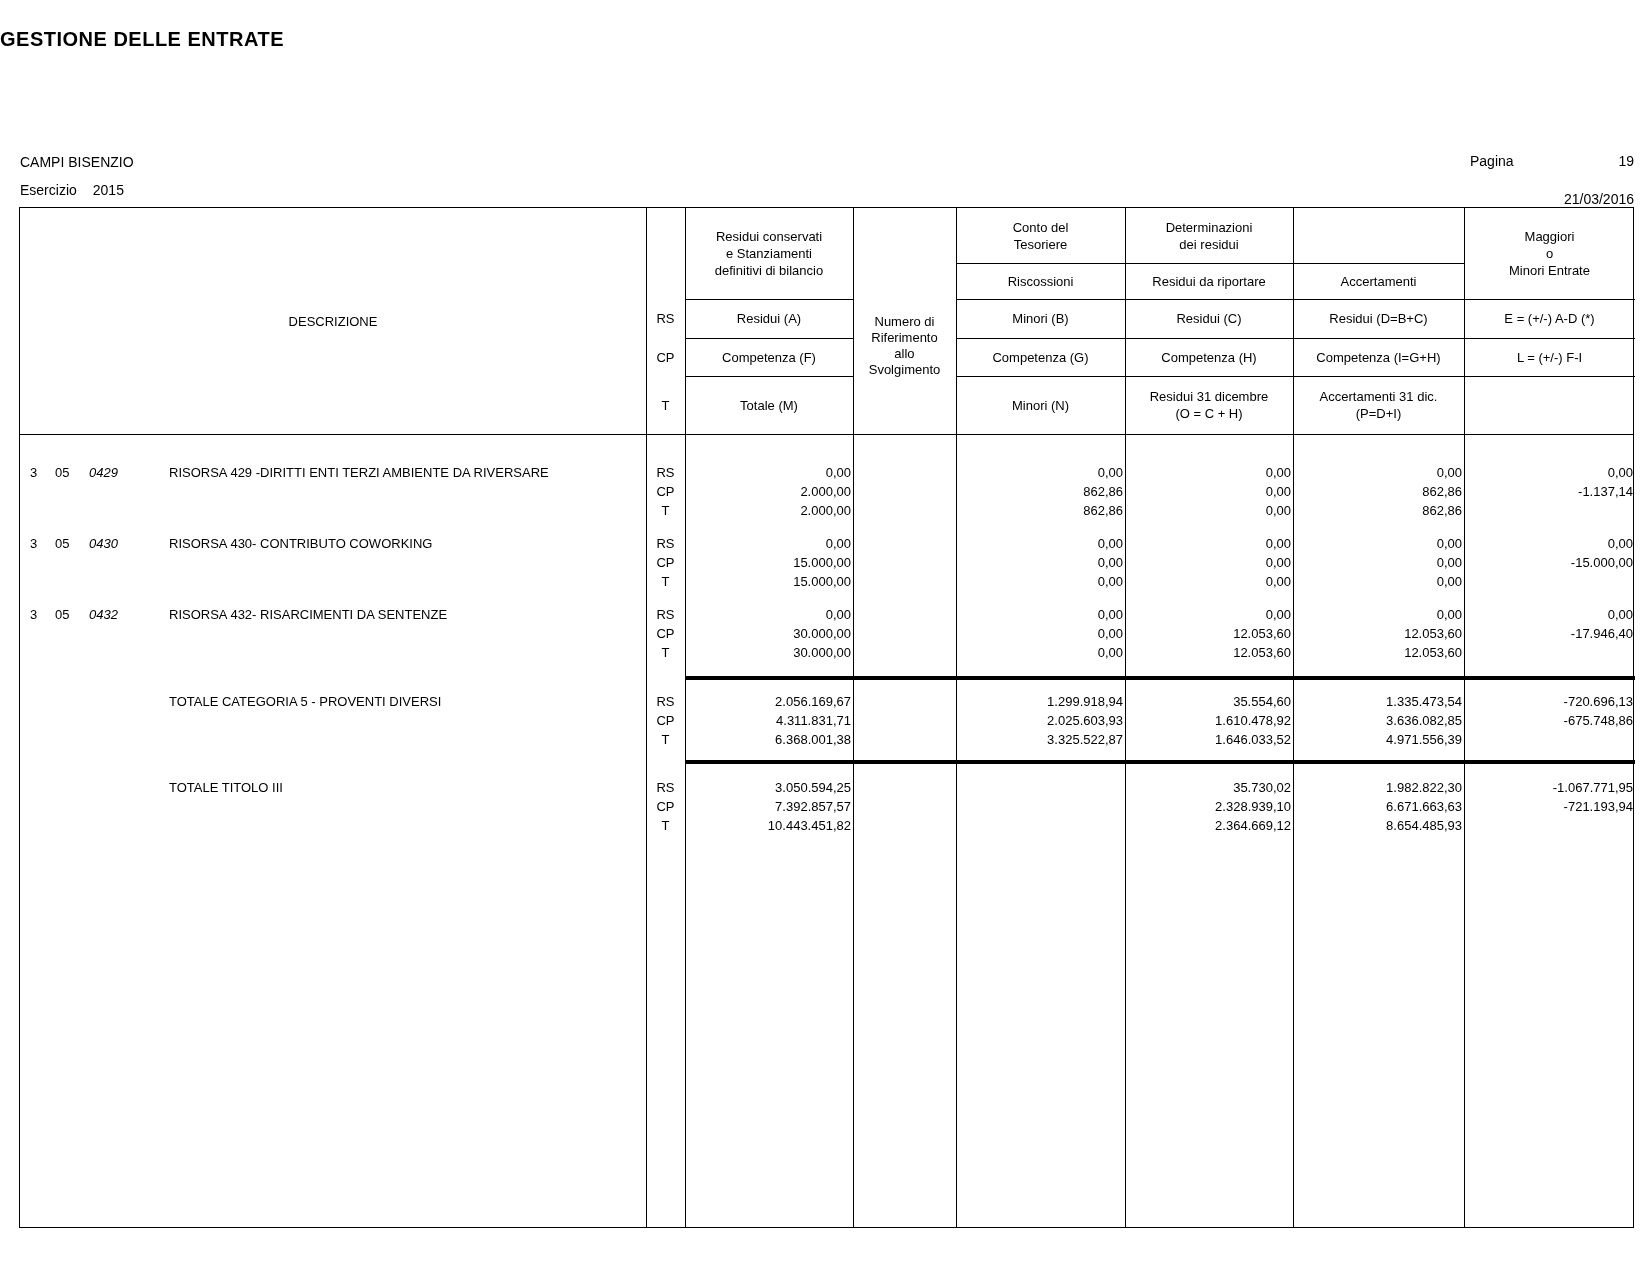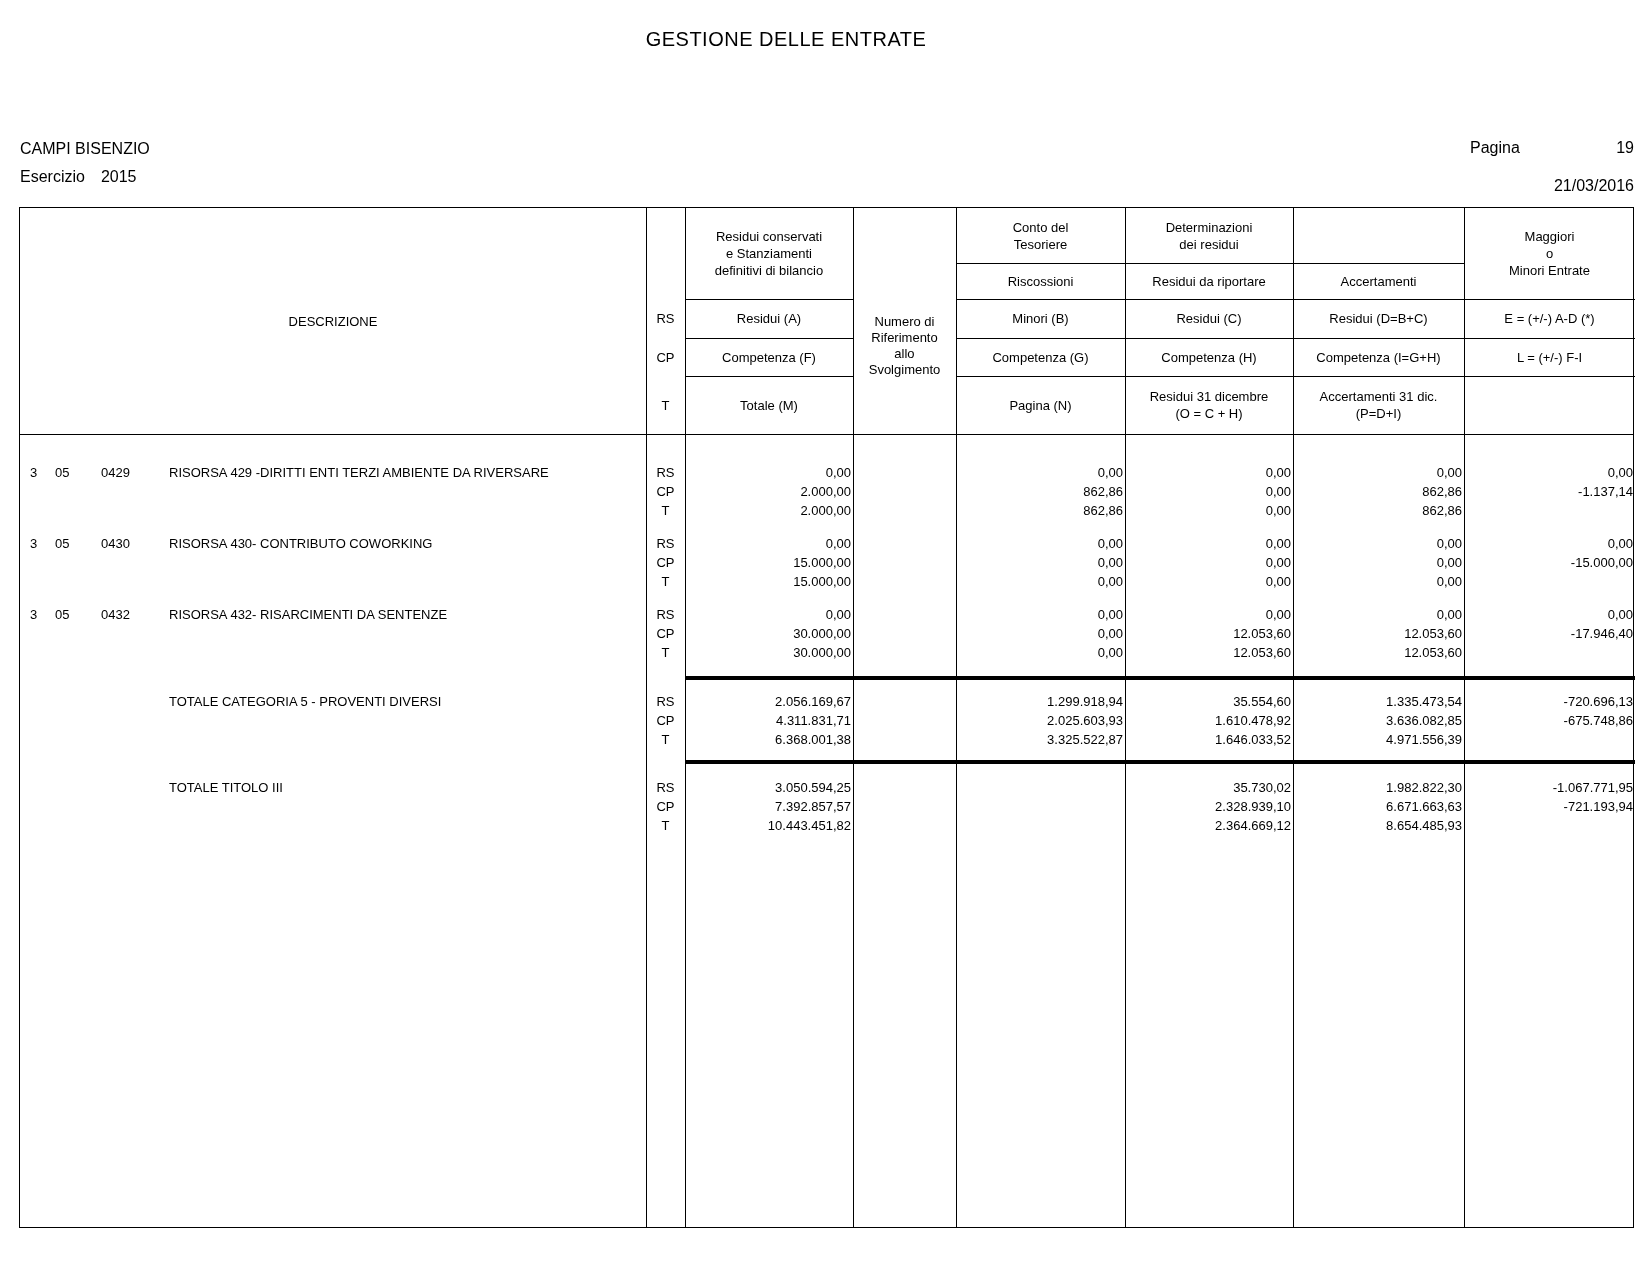--- a/index.html
+++ b/index.html
@@ -1,20 +1,20 @@
 <!DOCTYPE html>
 <html><head>
 <meta charset="utf-8">
 <style>
   html,body{margin:0;padding:0;background:#fff;}
   .page{position:relative;width:1650px;height:1275px;background:#fff;overflow:hidden;
         font-family:"Liberation Sans",sans-serif;color:#000;font-size:13px;}
-  .doc-title{position:absolute;left:0;top:28px;width:1572px;text-align:center;
-             font-size:20px;font-weight:normal;letter-spacing:.5px;}
-  .meta{position:absolute;font-size:16px;}
+  .doc-title{position:absolute;left:0;top:28px;width:1572px;
+             font-size:20px;font-weight:bold;letter-spacing:.5px;}
+  .meta{position:absolute;font-size:14px;margin-top:14px;}
   .m-entity{left:20px;top:140px;}
   .m-eser{left:20px;top:168px;}
   .m-eser .gap{display:inline-block;width:16px;}
   .m-paglab{left:1470px;top:139px;}
   .m-pagval{right:16px;top:139px;text-align:right;}
   .m-date{right:16px;top:177px;text-align:right;}
 
   .tbl{position:absolute;left:19px;top:207px;width:1615px;height:1021px;
        border:1px solid #000;box-sizing:border-box;}
   .thead{position:absolute;left:0;top:0;width:100%;height:226px;border-bottom:1px solid #000;box-sizing:content-box;}
@@ -23,21 +23,21 @@
   .vline{position:absolute;top:0;width:1px;height:100%;background:#000;}
   .hseg{position:absolute;height:1px;background:#000;}
   .thick{position:absolute;height:4px;background:#000;left:665px;width:950px;}
 
   .hcell{position:absolute;display:flex;align-items:center;justify-content:center;
          text-align:center;white-space:pre-line;line-height:17px;box-sizing:border-box;}
   .hcell.topalign{align-items:flex-start;padding-top:106px;line-height:16px;text-align:center;}
 
   .group{position:absolute;left:0;width:100%;height:58px;}
   .group .code{position:absolute;top:0;line-height:19px;}
-  .code.c1{left:10px;} .code.c2{left:35px;} .code.c3{left:81px;}
+  .code.c1{left:10px;} .code.c2{left:35px;} .code.c3{left:69px;font-style:italic;}
   .group .desc{position:absolute;left:149px;top:0;width:392px;line-height:19px;}
   .group .lab{position:absolute;left:626px;top:0;width:39px;text-align:center;}
   .group .lab div{height:19px;line-height:19px;}
   .val{position:absolute;top:0;text-align:right;}
   .val div{height:19px;line-height:19px;}
   .vA{left:667px;width:164px;} .vB{left:939px;width:164px;} .vC{left:1107px;width:164px;}
   .vD{left:1277px;width:165px;} .vE{left:1447px;width:166px;}
 </style>
 </head>
 <body>
@@ -87,21 +87,21 @@
       <div class="hcell topalign" style="left:833px;top:0;width:103px;height:226px">Numero di
 Riferimento
 allo
 Svolgimento</div>
 
       <div class="hcell" style="left:936px;top:0;width:169px;height:55px">Conto del
 Tesoriere</div>
       <div class="hcell" style="left:936px;top:55px;width:169px;height:36px">Riscossioni</div>
       <div class="hcell" style="left:936px;top:91px;width:169px;height:39px">Minori (B)</div>
       <div class="hcell" style="left:936px;top:130px;width:169px;height:38px">Competenza (G)</div>
-      <div class="hcell" style="left:936px;top:168px;width:169px;height:58px">Pagina (N)</div>
+      <div class="hcell" style="left:936px;top:168px;width:169px;height:58px">Minori (N)</div>
 
       <div class="hcell" style="left:1105px;top:0;width:168px;height:55px">Determinazioni
 dei residui</div>
       <div class="hcell" style="left:1105px;top:55px;width:168px;height:36px">Residui da riportare</div>
       <div class="hcell" style="left:1105px;top:91px;width:168px;height:39px">Residui (C)</div>
       <div class="hcell" style="left:1105px;top:130px;width:168px;height:38px">Competenza (H)</div>
       <div class="hcell" style="left:1105px;top:168px;width:168px;height:58px">Residui 31 dicembre
 (O = C + H)</div>
 
       <div class="hcell" style="left:1273px;top:55px;width:171px;height:36px">Accertamenti</div>

